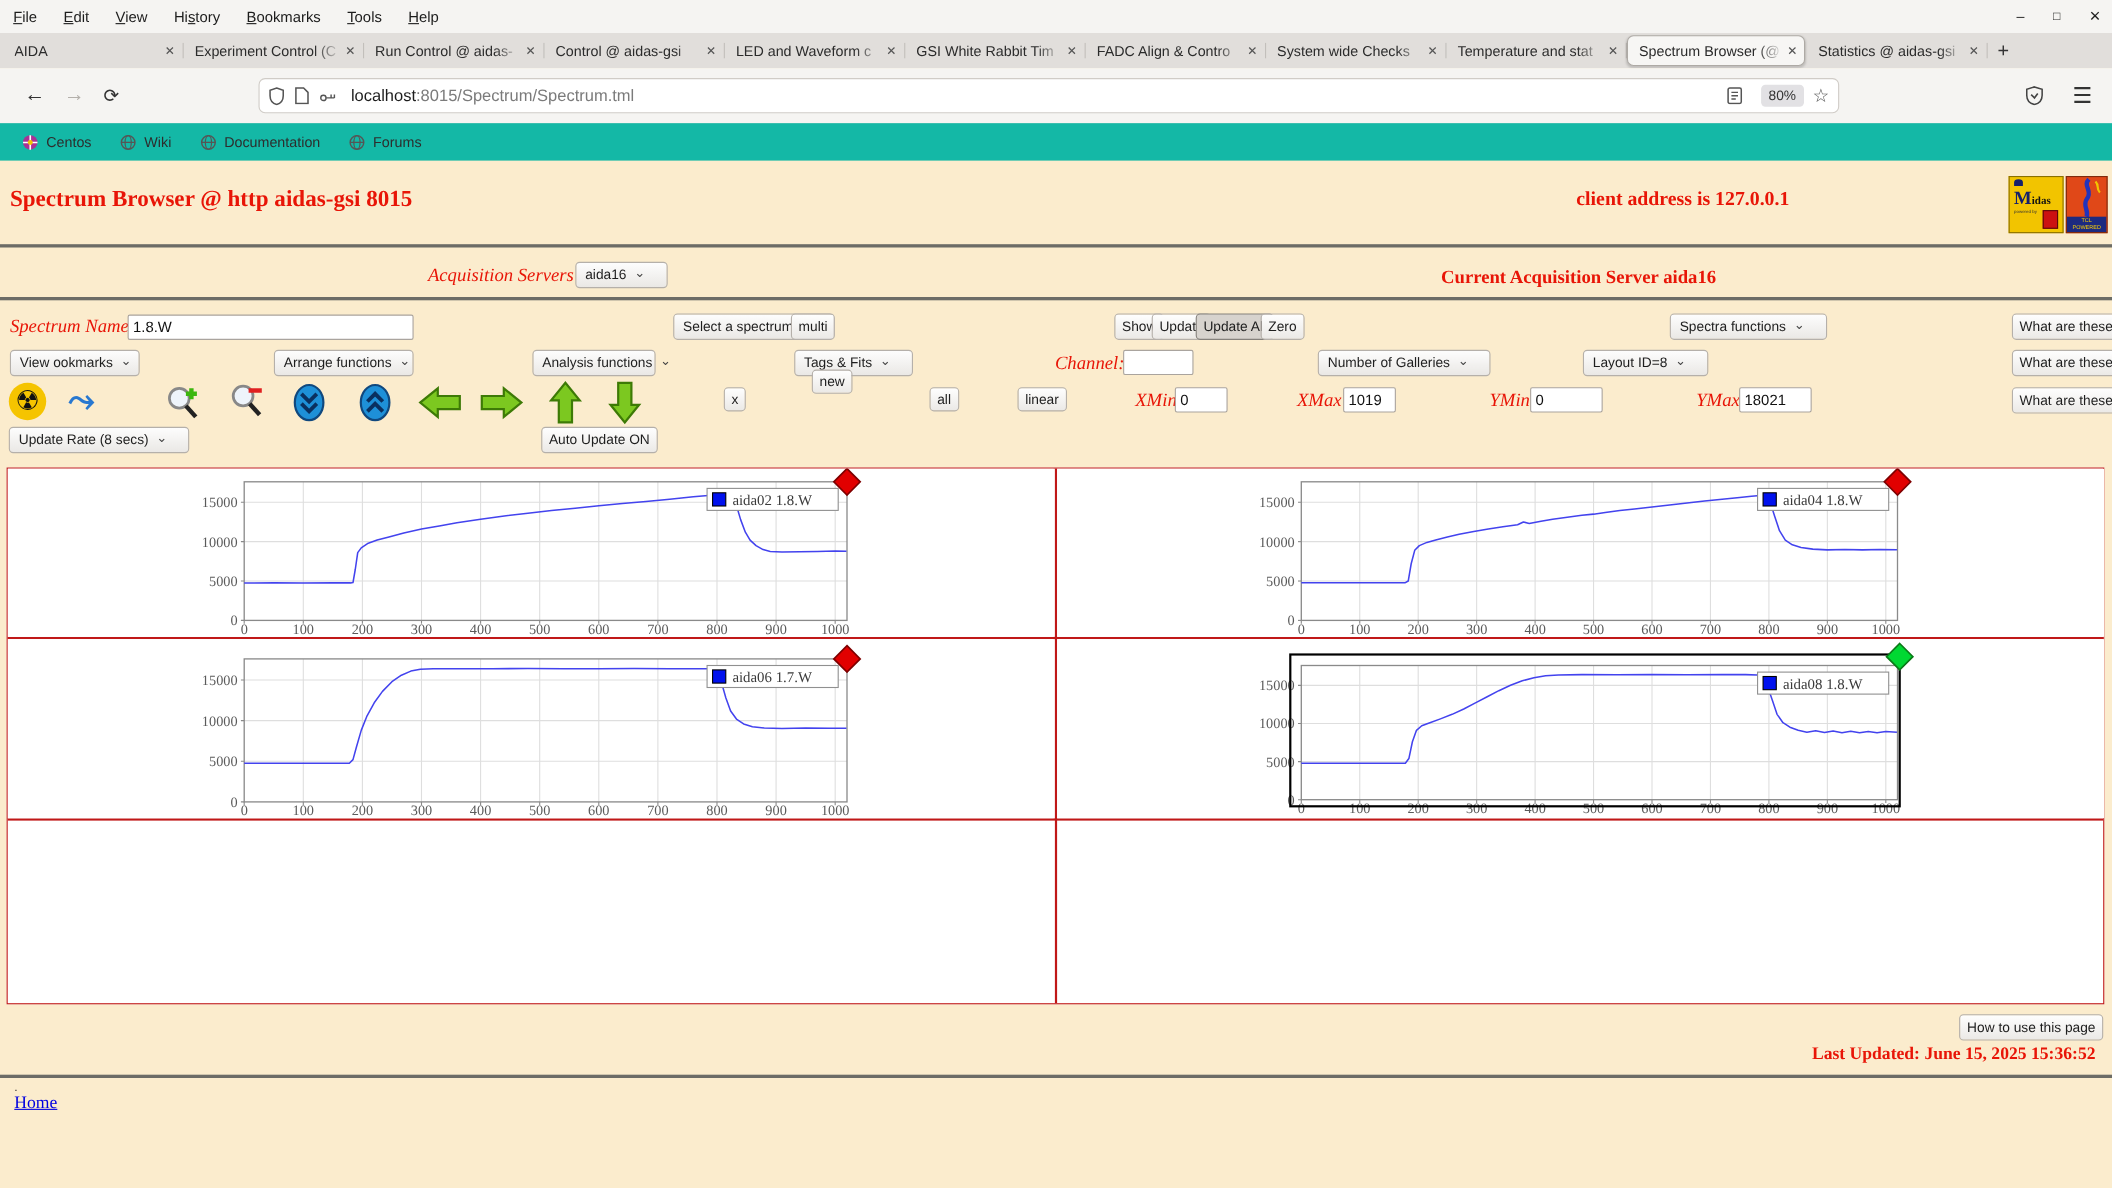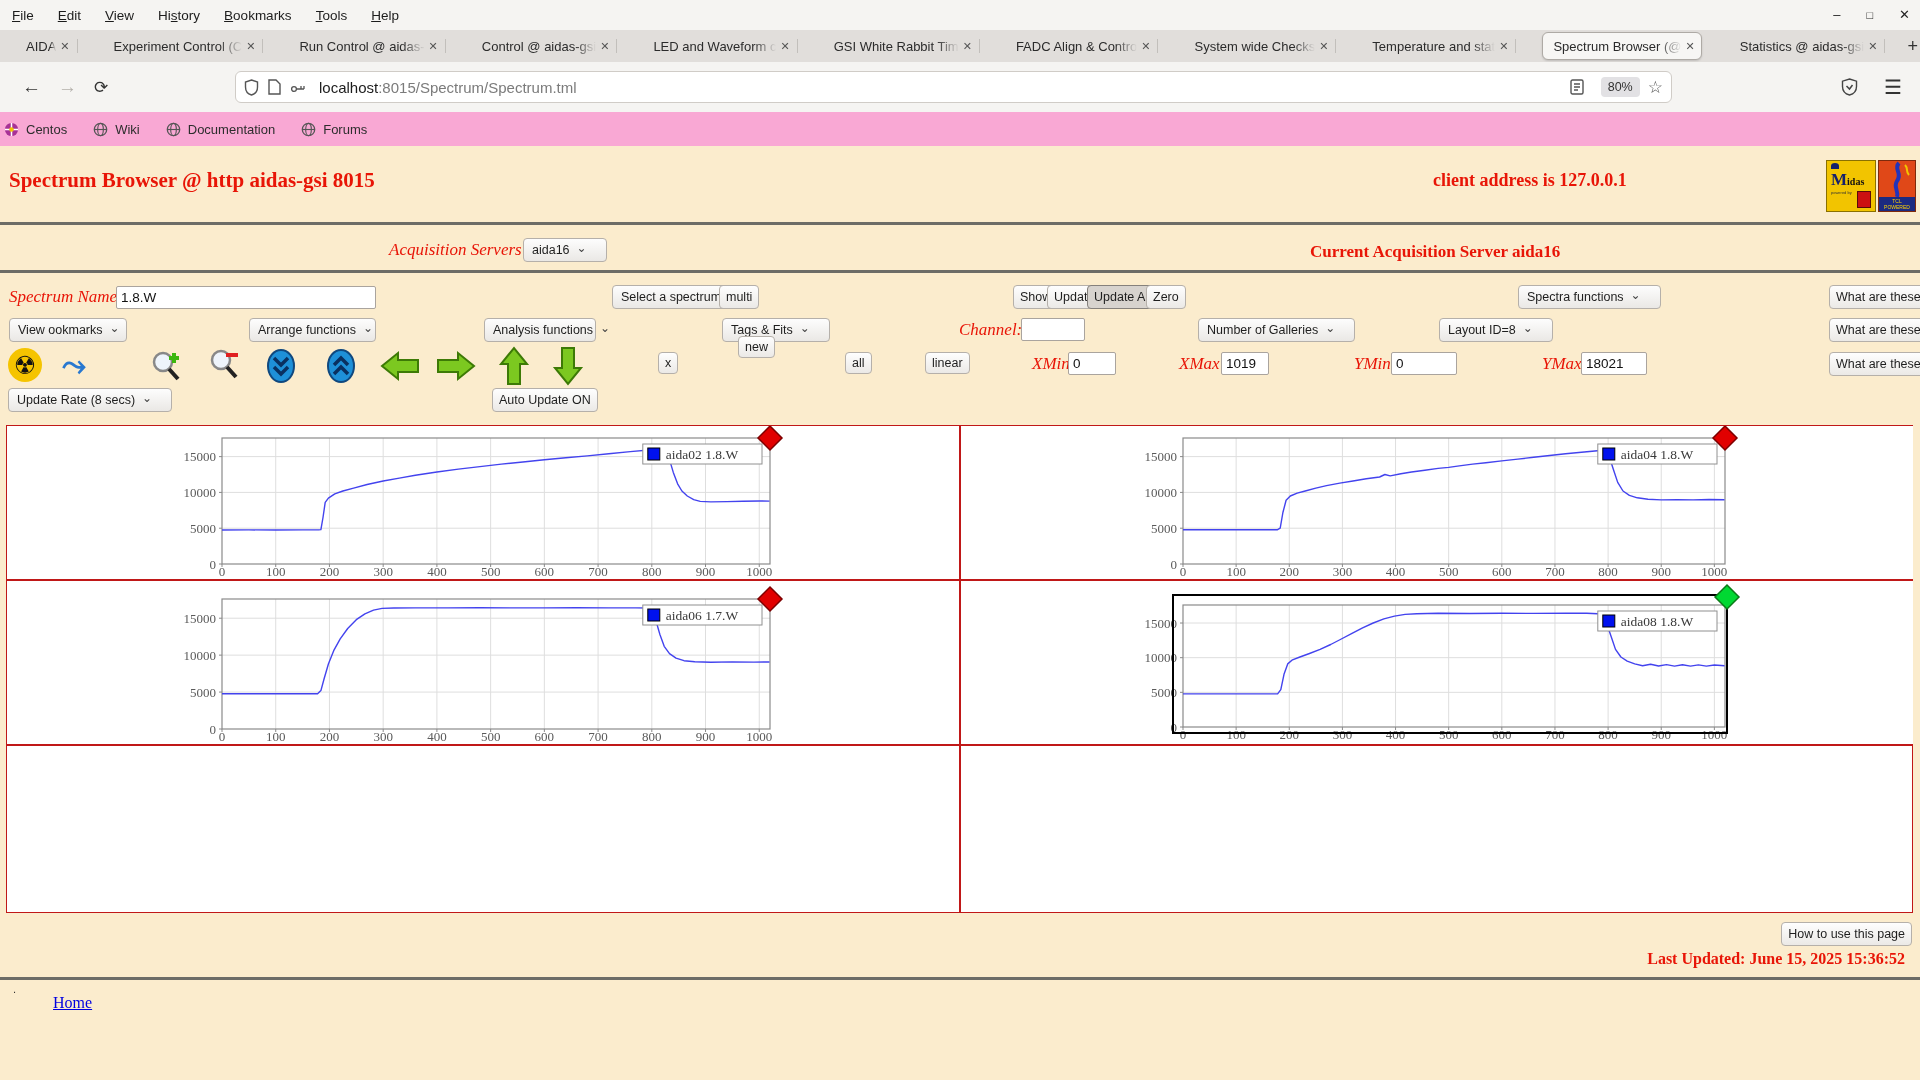--- a/index.html
+++ b/index.html
@@ -7,59 +7,59 @@
   .screen{position:relative;width:1920px;height:1080px;overflow:hidden;background:#fbeccd;}
 
   
   .menubar{position:absolute;left:0;top:0;width:1920px;height:30px;background:#f5f4f2;display:flex;align-items:center;}
   .menu-item{font-size:13.5px;color:#1c1c1c;padding:0 12px;cursor:default;}
   .menu-item u{text-decoration:underline;}
   .win-controls{position:absolute;right:10px;top:0;height:30px;display:flex;align-items:center;gap:26px;color:#222;}
   .win-controls span{font-size:13px;line-height:30px;}
 
   .tabstrip{position:absolute;left:0;top:30px;width:1920px;height:32px;background:#e1dedb;display:flex;align-items:center;padding-left:2px;box-sizing:border-box;}
-  .tab{position:relative;height:28px;width:162px;display:flex;align-items:center;box-sizing:border-box;padding:0 6px 0 10px;border-radius:6px;margin:0 14px;color:#2b2b2b;}
+  .tab{position:relative;height:28px;width:162px;display:flex;align-items:center;box-sizing:border-box;padding:0 6px 0 10px;border-radius:6px;margin:0 1px;color:#2b2b2b;}
   .tab:not(.active):after{content:"";position:absolute;right:-2px;top:7px;height:14px;width:1px;background:#c2bfbb;}
   .tab.active{background:#f7f6f4;border:1px solid #aeaaa5;box-shadow:0 1px 2px rgba(0,0,0,.15);}
   .tab-label{flex:1;font-size:13px;white-space:nowrap;overflow:hidden;-webkit-mask-image:linear-gradient(90deg,#000 82%,transparent);mask-image:linear-gradient(90deg,#000 82%,transparent);}
   .tab-close{font-size:11px;color:#555;padding-left:4px;}
   .newtab{font-size:18px;color:#333;padding:0 10px;}
 
   .navbar{position:absolute;left:0;top:62px;width:1920px;height:50px;background:#f5f4f2;border-bottom:1px solid #d6d2cd;}
   .nav-ic{position:absolute;top:0;height:50px;display:flex;align-items:center;font-size:19px;color:#333;}
   .urlbar{position:absolute;left:235px;top:9px;width:1437px;height:32px;background:#fff;border:1px solid #d0ccc7;border-radius:6px;display:flex;align-items:center;padding:0 8px;box-sizing:border-box;}
   .url-ic{display:flex;align-items:center;margin-right:9px;}
   .url-text{font-size:15px;color:#202020;margin-left:4px;flex:1;}
   .url-text .dim{color:#7b7b7b;}
   .zoom-chip{background:#e2e1e4;border-radius:4px;font-size:12.5px;color:#333;padding:3px 7px;margin:0 8px;}
   .star{font-size:17px;color:#555;}
   .reader{margin-left:6px;}
 
-  .bookbar{position:absolute;left:0;top:112px;width:1920px;height:34px;background:#f9a8d4;display:flex;align-items:center;padding-left:4px;box-sizing:border-box;gap:26px;}
+  .bookbar{position:absolute;left:0;top:112px;width:1920px;height:34px;background:#14b8a6;display:flex;align-items:center;padding-left:20px;box-sizing:border-box;gap:26px;}
   .bm{display:flex;align-items:center;gap:7px;font-size:13px;color:#2d2d2d;}
 
   
   .rlab{font-family:"Liberation Serif",serif;font-size:17px;color:#e81507;font-style:italic;}
   .rbold{font-family:"Liberation Serif",serif;font-weight:bold;color:#e81507;}
   .abs{position:absolute;}
   .btn{display:inline-flex;align-items:center;justify-content:center;height:24px;padding:0 6px;background:linear-gradient(#fefefe,#ebe9e6);border:1px solid #b5b0aa;border-radius:4px;font-size:12.5px;color:#1e1e1e;white-space:nowrap;box-sizing:border-box;}
   .btn.pressed{background:#d7d3ce;border-color:#85817c;}
   .sel{display:inline-flex;align-items:center;height:24px;padding:0 19px 0 8px;background:linear-gradient(#fdfdfd,#eae8e5);border:1px solid #b5b0aa;border-radius:4px;font-size:12.5px;color:#1e1e1e;white-space:nowrap;box-sizing:border-box;}
   .sel:after{content:"⌄";font-size:12px;color:#444;margin-left:7px;margin-top:-4px;}
   .tin{height:23px;border:1px solid #aaa49e;border-radius:2px;background:#fff;font-size:13.5px;padding:0 4px;color:#111;box-sizing:border-box;}
   .hr{position:absolute;left:0;width:1920px;height:3px;background:#6c6c66;}
   .pagetitle{font-family:"Liberation Serif",serif;font-weight:bold;font-size:21px;color:#e81507;}
 
   .chart-table{position:absolute;left:6px;top:425px;width:1907px;height:488px;background:#fff;border:1px solid #c01818;box-sizing:border-box;}
   .vline{position:absolute;left:952px;top:0;width:2px;height:100%;background:#c01818;}
   .hline{position:absolute;left:0;width:100%;height:2px;background:#c01818;}
   .chart-cell{position:absolute;}
 
   .footbtns{position:absolute;left:7px;top:922px;display:flex;gap:6px;}
-  .homelink{font-family:"Liberation Serif",serif;font-size:16px;color:#0000e0;text-decoration:underline;margin-left:40px;}
+  .homelink{font-family:"Liberation Serif",serif;font-size:16px;color:#0000e0;text-decoration:underline;}
 </style>
 </head>
 <body>
 
 <div class="screen">
 
   <div class="menubar">
     <div style="display:flex;">
         <span class="menu-item"><u>F</u>ile</span>
         <span class="menu-item"><u>E</u>dit</span>

